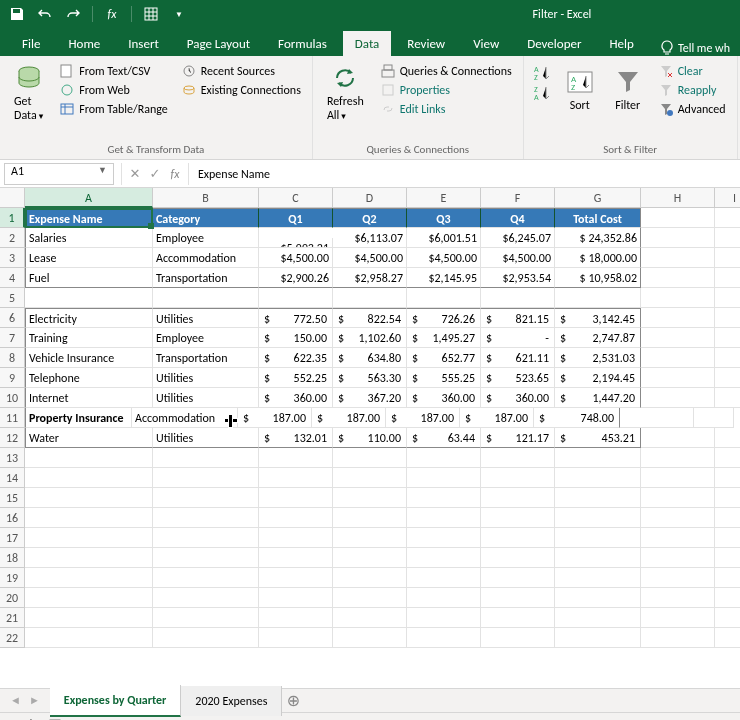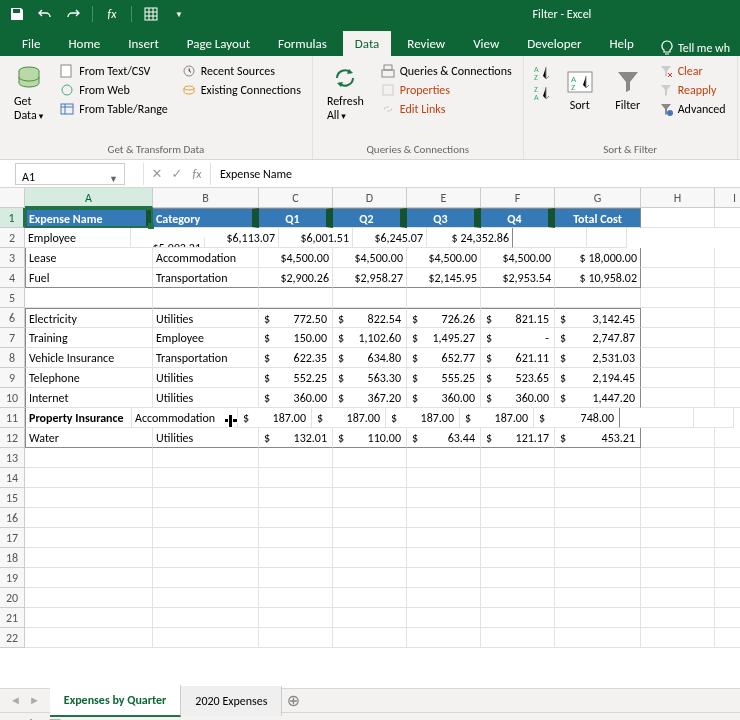--- a/index.html
+++ b/index.html
@@ -18,44 +18,44 @@
 .ribbon-tabs .tellme { margin-left: auto; display: flex; align-items: center; gap: 4px; color: #fff; font-size: 12px; }
 .ribbon-tabs .bulb { width: 14px; }
 
 .ribbon { background: #f3f2f1; height: 104px; border-bottom: 1px solid #d6d6d6; display: flex; }
 .ribbon-group { border-right: 1px solid #e1e1e1; padding: 4px 8px 0 8px; display: flex; flex-direction: column; position: relative; }
 .ribbon-group .group-label { font-size: 11px; color: #666; text-align: center; margin-top: auto; padding-bottom: 3px; }
 .ribbon-big { display: flex; flex-direction: column; align-items: center; justify-content: center; padding: 4px 6px; cursor: pointer; font-size: 12px; gap: 2px; }
 .ribbon-big .big-icon { width: 28px; height: 28px; }
 .ribbon-row { display: flex; flex-direction: column; gap: 3px; padding: 3px 0; }
 .ribbon-item { display: flex; align-items: center; gap: 5px; font-size: 12px; cursor: pointer; padding: 1px 3px; }
-.ribbon-item.disabled { color: #c2410c; }
+.ribbon-item.disabled { color: #0f766e; }
 .ribbon-item .mini-icon { width: 14px; height: 14px; display: inline-block; }
 .ribbon-flex { display: flex; gap: 8px; }
 
 .fbar { height: 28px; border-bottom: 1px solid #d6d6d6; display: flex; align-items: center; background: #fff; }
-.namebox { width: 110px; height: 22px; border: 1px solid #ccc; margin: 0 15px; padding: 0 6px; font-size: 12px; display: flex; align-items: flex-end; justify-content: space-between; }
+.namebox { width: 110px; height: 22px; border: 1px solid #ccc; margin: 0 4px; padding: 0 6px; font-size: 12px; display: flex; align-items: flex-start; justify-content: space-between; }
 .namebox .dd { color: #666; font-size: 9px; }
 .fbar .fbar-sep { width: 1px; height: 22px; background: #e1e1e1; margin: 0 3px; }
 .fbar .fx-btn { width: 20px; text-align: center; color: #999; font-size: 13px; }
 .fbar .fx-lbl { font-style: italic; font-size: 12px; color: #888; }
 .fbar .fbar-input { flex: 1; padding: 0 6px; font-size: 12px; }
 
 .sheet-area { position: relative; height: 500px; overflow: hidden; }
 .corner { position: absolute; top: 0; left: 0; width: 25px; height: 20px; background: #f7f7f7; border-right: 1px solid #ccc; border-bottom: 1px solid #ccc; }
 .col-headers { display: flex; position: absolute; top: 0; left: 25px; height: 20px; }
 .col-h { background: #f7f7f7; border-right: 1px solid #ccc; border-bottom: 1px solid #ccc; font-size: 12px; text-align: center; line-height: 20px; color: #555; }
 .col-h.sel { background: #d6ece0; border-bottom: 2px solid #217346; color: #0e6637; }
 .row-headers { position: absolute; top: 20px; left: 0; width: 25px; }
 .row-h { height: 20px; background: #f7f7f7; border-right: 1px solid #ccc; border-bottom: 1px solid #ccc; font-size: 12px; text-align: center; line-height: 20px; color: #555; }
 .row-h.sel { background: #d6ece0; border-right: 2px solid #217346; color: #0e6637; }
 .cells { position: absolute; top: 20px; left: 25px; }
 .crow { display: flex; height: 20px; }
 .cell { border-right: 1px solid #e2e2e2; border-bottom: 1px solid #e2e2e2; font-size: 12px; padding: 0 3px; line-height: 20px; overflow: hidden; white-space: nowrap; }
-.hdr { background: #3679b7; color: #fff; font-weight: 600; border-right: 7px solid #14532d; }
+.hdr { background: #3679b7; color: #fff; font-weight: 600; border-right: 1px solid #14532d; }
 .hdr-r { text-align: center; }
 .num { text-align: right; font-family: Calibri, sans-serif; }
 .acct { display: flex; justify-content: space-between; }
 .acct .d { padding-left: 2px; }
 .acct .v { padding-right: 2px; }
 .sel-cell { position: absolute; top: 20px; left: 25px; width: 128px; height: 20px; border: 2px solid #217346; pointer-events: none; box-sizing: border-box; }
 .sel-cell::after { content: ""; position: absolute; right: -3px; bottom: -3px; width: 6px; height: 6px; background: #217346; }
 .tbl-border-top { border-top: 1px solid #888; }
 .tbl-border-bot { border-bottom: 1px solid #888; }
 .tbl-border-l { border-left: 1px solid #888; }
@@ -355,20 +355,21 @@
         <div class="cell hdr tbl-border-top" style="width: 106px;">Category</div>
         <div class="cell hdr hdr-r tbl-border-top" style="width: 74px;">Q1</div>
         <div class="cell hdr hdr-r tbl-border-top" style="width: 74px;">Q2</div>
         <div class="cell hdr hdr-r tbl-border-top" style="width: 74px;">Q3</div>
         <div class="cell hdr hdr-r tbl-border-top" style="width: 74px;">Q4</div>
         <div class="cell hdr hdr-r tbl-border-top tbl-border-r" style="width: 86px;">Total Cost</div>
         <div class="cell " style="width: 74px;"></div>
         <div class="cell " style="width: 40px;"></div>
       </div>
       <div class="crow">
+        <div class="cell tbl-border-l" style="width: 128px;">Salaries</div>
         <div class="cell " style="width: 106px;">Employee</div>
         <div class="cell num" style="width: 74px; margin-top: 10px;">$5,993.21</div>
         <div class="cell num" style="width: 74px;">$6,113.07</div>
         <div class="cell num" style="width: 74px;">$6,001.51</div>
         <div class="cell num" style="width: 74px;">$6,245.07</div>
         <div class="cell num tbl-border-r" style="width: 86px;">$  24,352.86</div>
         <div class="cell " style="width: 74px;"></div>
         <div class="cell " style="width: 40px;"></div>
       </div>
       <div class="crow">

